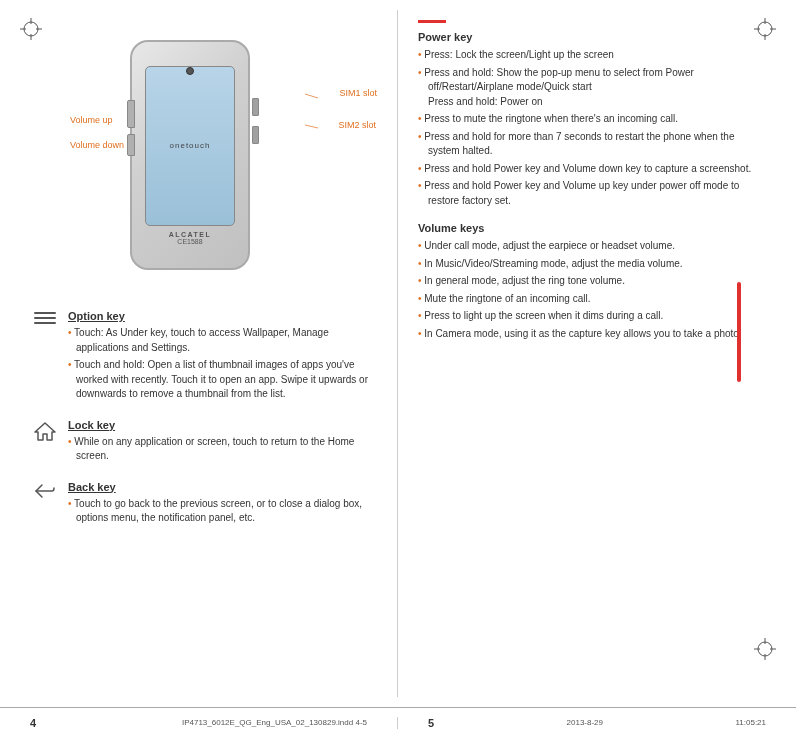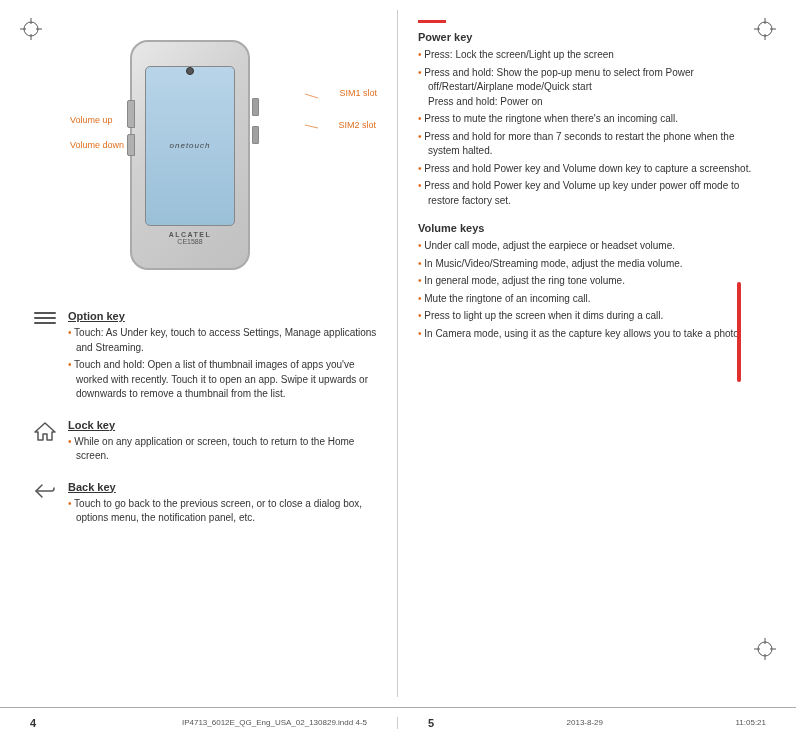--- a/index.html
+++ b/index.html
@@ -316,21 +316,21 @@
 
           <line x1="62" y1="90" x2="75" y2="90" stroke="#e07020" stroke-width="0.7"></line>
 
           <line x1="62" y1="115" x2="75" y2="115" stroke="#e07020" stroke-width="0.7"></line>
         </svg>
 
         <div class="phone-body">
           <div class="phone-camera-dot"></div>
           <div class="phone-screen">
             <div style="text-align:center;">
-              <div style="font-size:8px;color:#444;letter-spacing:1px;font-style:italic;">onetouch</div>
+              <div style="font-size:8px;color:#444;letter-spacing:1px;">onetouch</div>
             </div>
           </div>
           <div class="alcatel-area">
             <div style="font-size:7px;font-weight:bold;letter-spacing:1.5px;">ALCATEL</div>
             <div style="font-size:7px;">CE1588</div>
           </div>
         </div>
 
         <div class="phone-side-btn-left vol-up"></div>
         <div class="phone-side-btn-left vol-down"></div>
@@ -345,21 +345,21 @@
           <div class="key-icon">
             <div class="option-icon">
               <div class="option-icon-line"></div>
               <div class="option-icon-line"></div>
               <div class="option-icon-line"></div>
             </div>
           </div>
           <div class="key-content">
             <div class="key-title">Option key</div>
             <div class="key-bullet">
-              Touch:  As <span class="bold-text">Under</span> key, touch to access <span class="bold-text">Settings</span>, <span class="bold-text">Manage applications</span> and <span class="bold-text">Streaming</span>.
+              Touch:  As <span class="bold-text">Under</span> key, touch to access <span class="bold-text">Wallpaper</span>, <span class="bold-text">Manage applications</span> and <span class="bold-text">Settings</span>.
             </div>
             <div class="key-bullet">
               Touch and hold: Open a list of thumbnail images of apps you've worked with recently. Touch it to open an app. Swipe it upwards or downwards to remove a thumbnail from the list.
             </div>
           </div>
         </div>
 
         <div class="key-item">
           <div class="key-icon">
             <svg width="22" height="20" viewBox="0 0 22 20">

